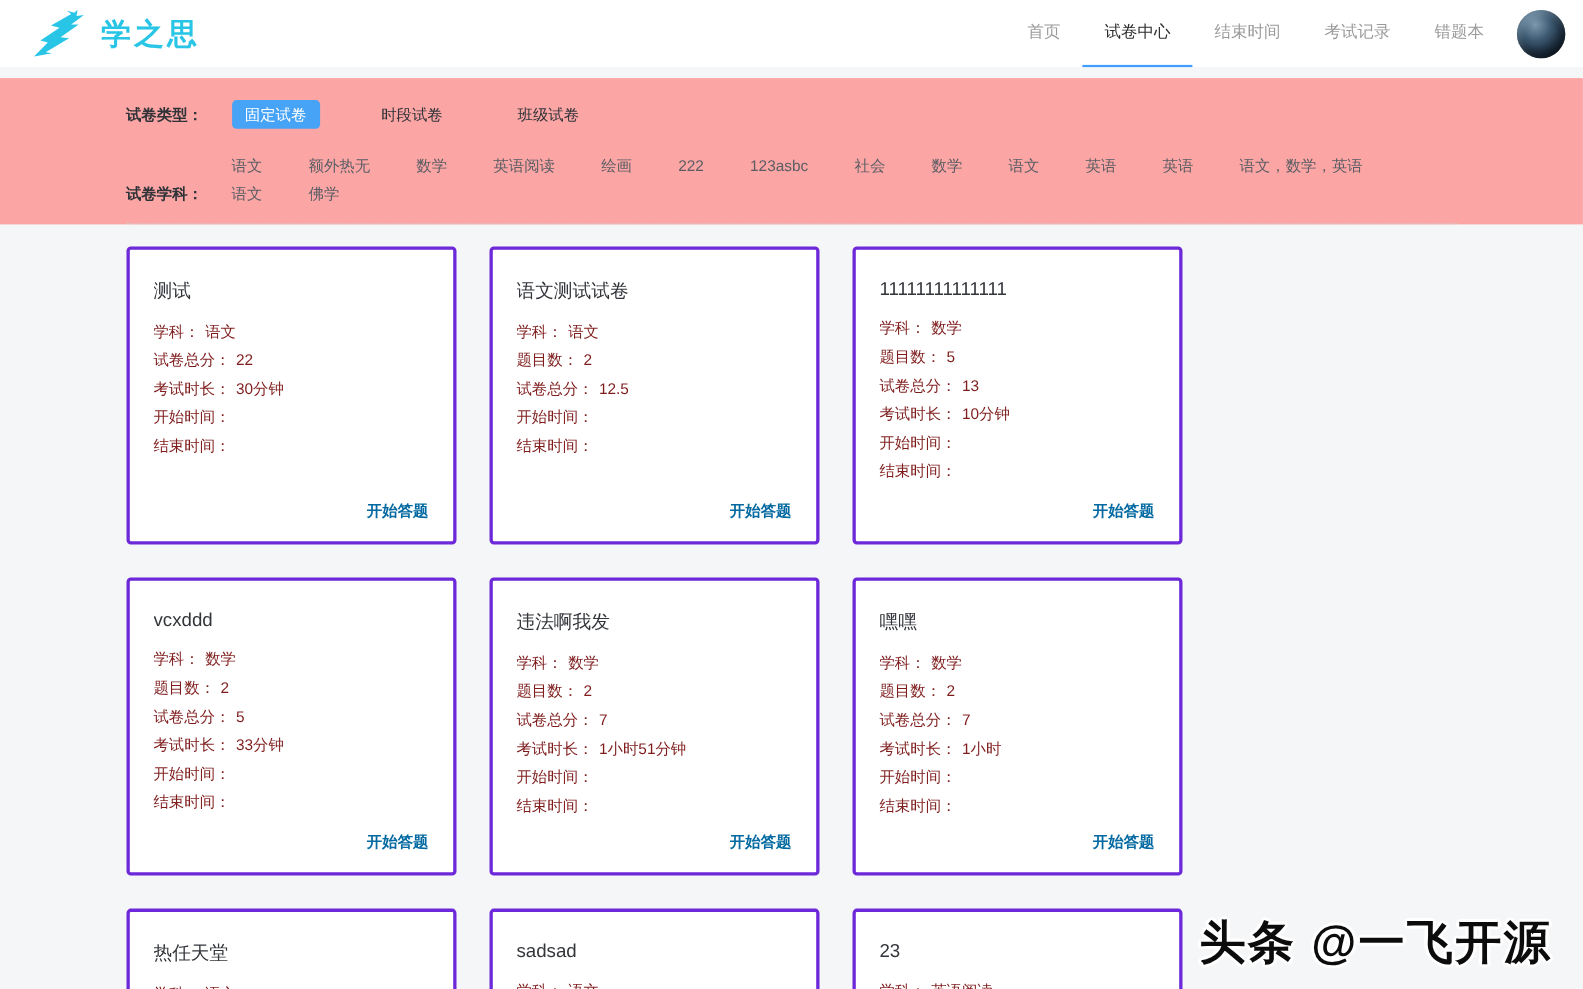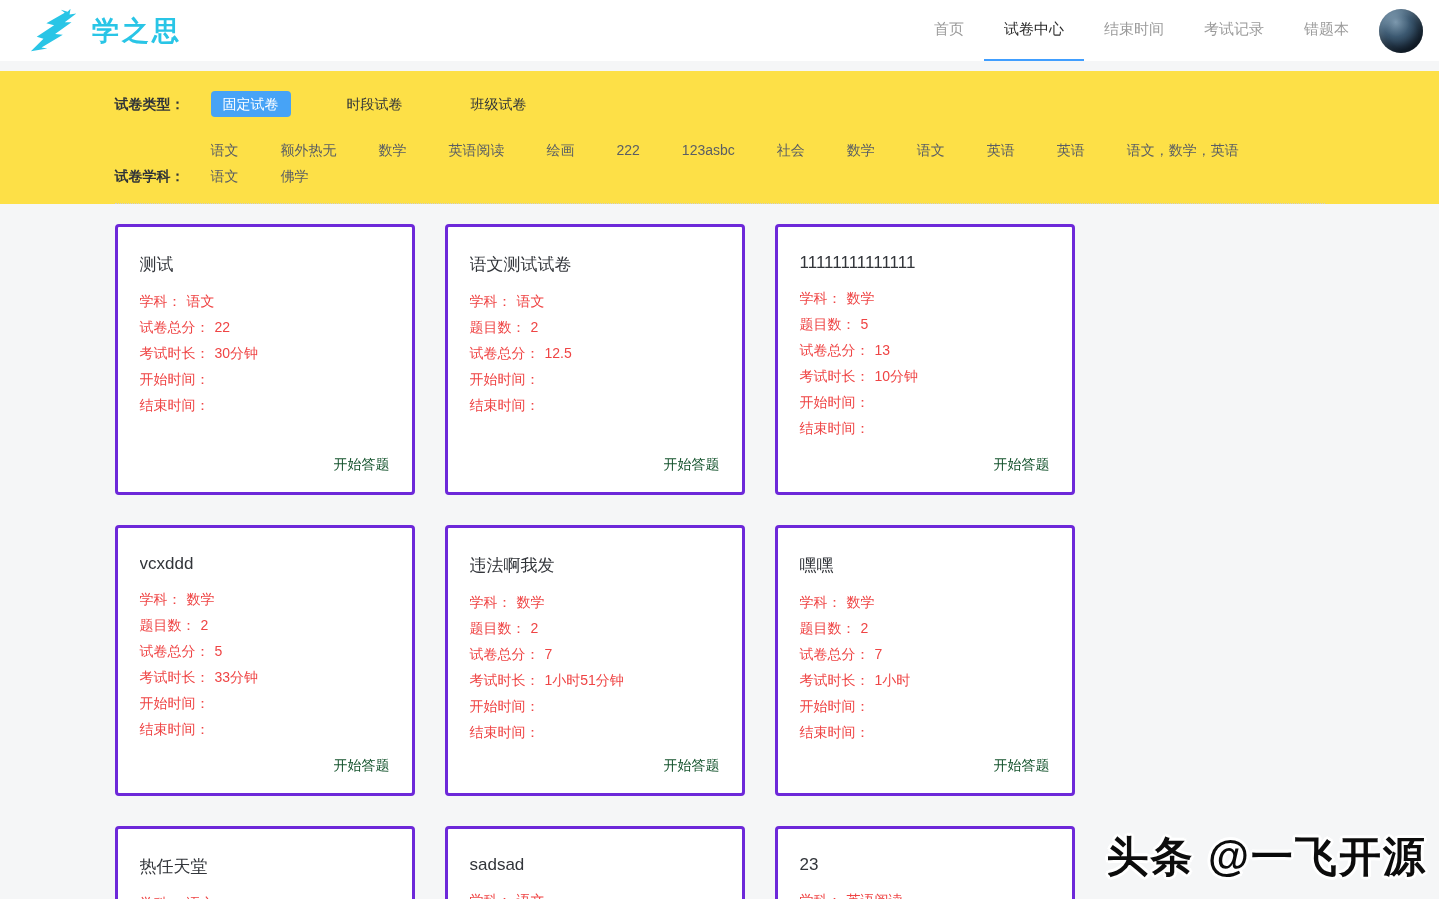--- a/index.html
+++ b/index.html
@@ -28,21 +28,21 @@
   }
   .nav-item.active { color:#2c2c2c; border-bottom:2px solid #409EFF; font-weight:500; }
   .avatar {
     width:44px; height:44px; border-radius:50%; margin-left:10px; cursor:pointer;
     background: radial-gradient(circle at 38% 30%, #7d99ae 0%, #3d5a72 35%, #1d2f42 70%, #0d1824 100%);
     box-shadow: inset -4px -6px 10px rgba(0,0,0,.45), inset 3px 4px 6px rgba(180,210,230,.35);
     flex:0 0 auto;
   }
   
   .main { height:838px; background:#f5f6f7; padding-top:10px; overflow:hidden; }
-  .filter-panel { background:#fde047; }
+  .filter-panel { background:#fca5a5; }
   .filter-inner {
     width:1210px; margin:0 auto;
     padding:20px 0 14px;
     border-bottom:1px dotted #cfcfcf;
   }
   .filter-row { display:flex; align-items:flex-start; }
   .filter-row + .filter-row { margin-top:20px;align-items:flex-end; }
   .filter-label {
     font-size:14px; font-weight:bold; color:#2f3338;
     line-height:26px; margin-right:26px; white-space:nowrap;
@@ -67,29 +67,29 @@
     width:300px; height:271px;
     background:#fff; border:3px solid #6d28d9; border-radius:4px;
     padding:22px 22px 18px;
     display:flex; flex-direction:column;
   }
   .card-title {
     font-size:17px; color:#32353a; font-weight:500;
     margin:4px 0 12px;
     white-space:nowrap; overflow:hidden;
   }
-  .card-row { font-size:14px; color:#ef4444; line-height:26px; white-space:nowrap; }
+  .card-row { font-size:14px; color:#7f1d1d; line-height:26px; white-space:nowrap; }
   .row-value { margin-left:5px; }
   .card-action {
     margin-top:auto; text-align:right;
-    font-size:14px; font-weight:400; color:#14532d; cursor:pointer;
+    font-size:14px; font-weight:700; color:#0369a1; cursor:pointer;
   }
   
   .watermark {
-    position:absolute; right:12px; bottom:14px;
+    position:absolute; right:28px; bottom:14px;
     font-size:42px; font-weight:900; color:#0c0c0c; letter-spacing:2px;
     text-shadow:
       -2px -2px 0 #fff, 2px -2px 0 #fff, -2px 2px 0 #fff, 2px 2px 0 #fff,
       -3px 0 0 #fff, 3px 0 0 #fff, 0 -3px 0 #fff, 0 3px 0 #fff;
     pointer-events:none;
   }
 </style>
 </head>
 <body>
 

